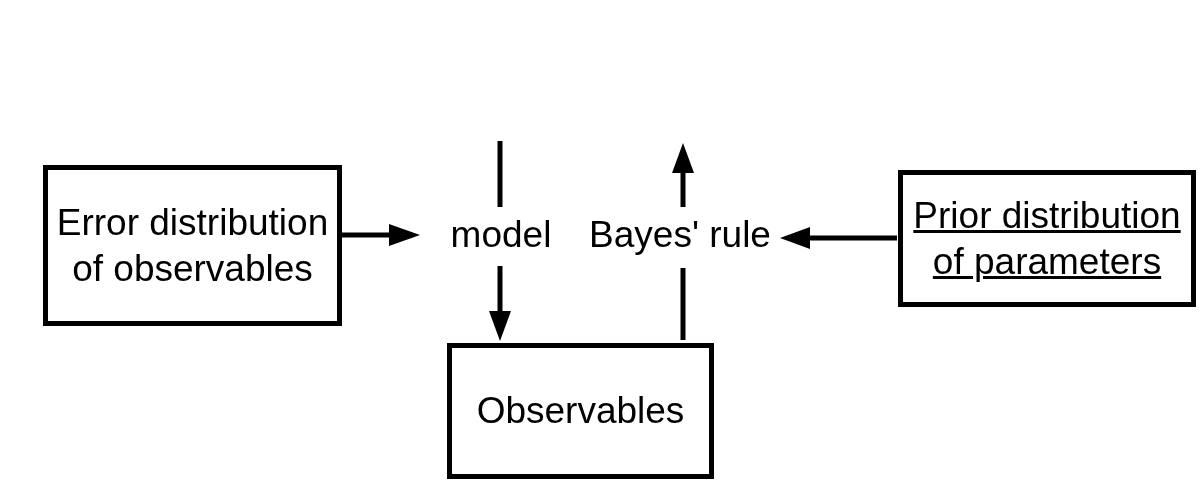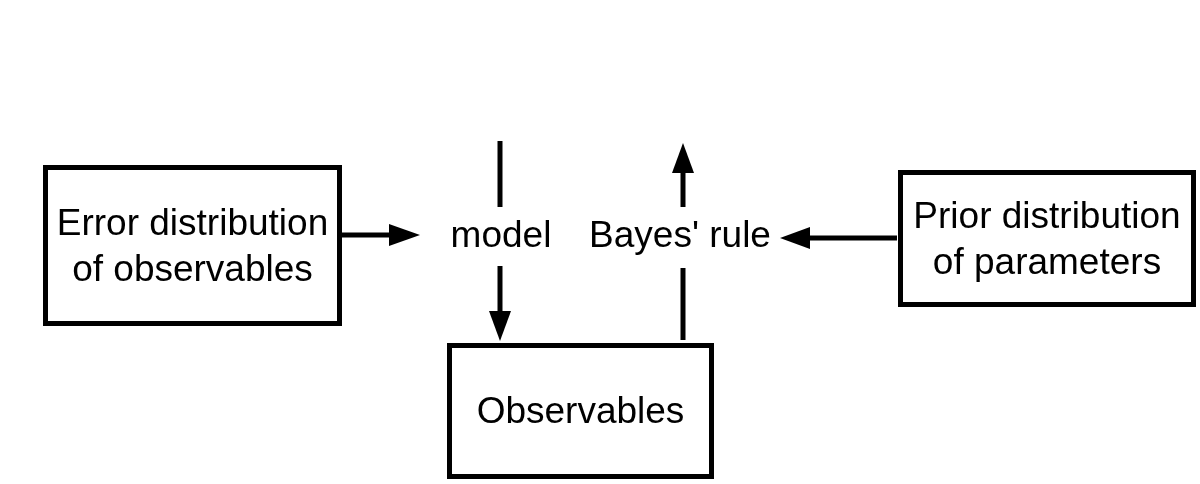--- a/index.html
+++ b/index.html
@@ -25,21 +25,21 @@
     align-items: center;
     justify-content: center;
     text-align: center;
     font-size: 37px;
     line-height: 46px;
     white-space: pre-line;
     z-index: 2;
   }
   #box-stellar      { left: 444px; top: 5px;   width: 299px; height: 137px; }
   #box-error        { left: 11px;   top: 165px; width: 299px; height: 161px; margin-left: 32px; }
-  #box-prior        { left: 898px; top: 170px; width: 298px; height: 137px; }
+  #box-prior        { left: 898px; top: 170px; width: 298px; height: 137px; text-decoration: underline; }
   #box-observables  { left: 447px; top: 343px; width: 267px; height: 136px; }
   .edge-label {
     position: absolute;
     transform: translate(-50%, -50%);
     font-size: 37px;
     line-height: 42px;
     white-space: nowrap;
     background: #ffffff;
     z-index: 2;
   }

